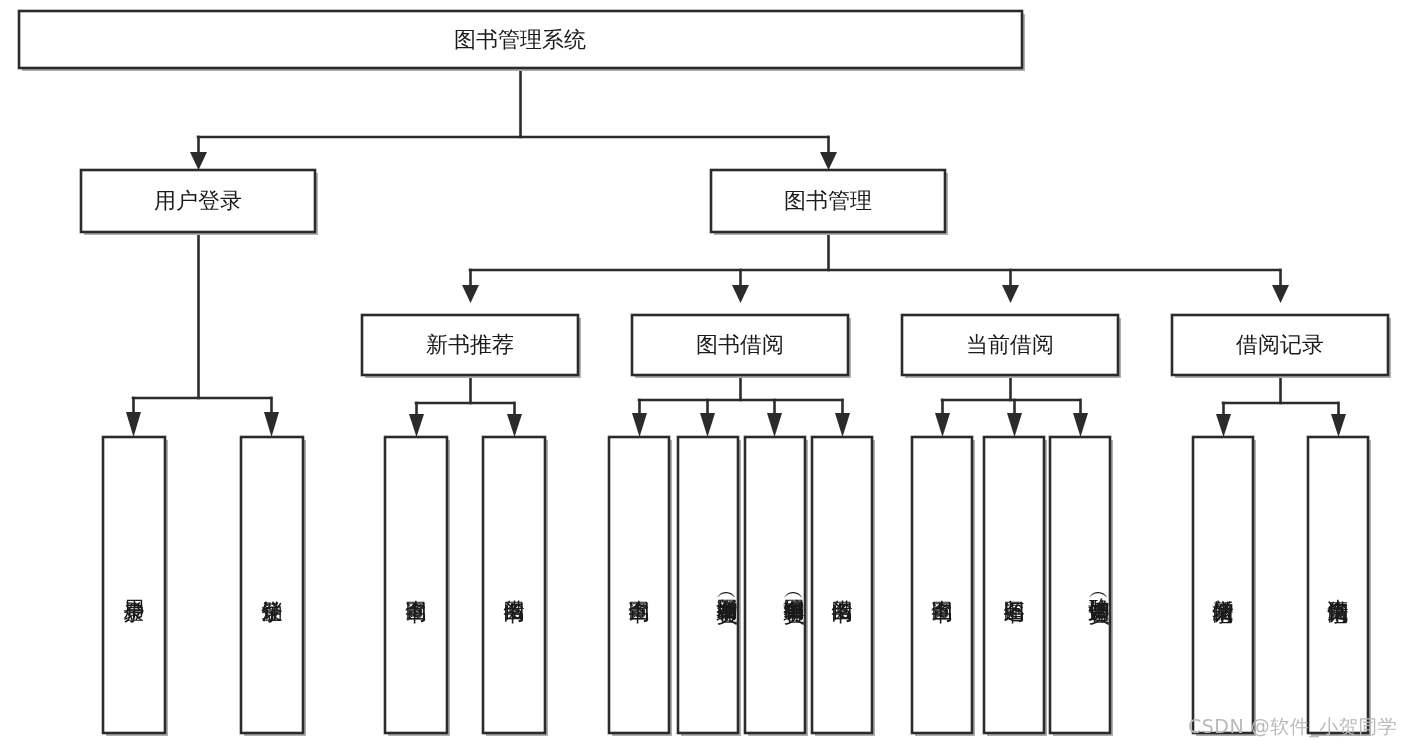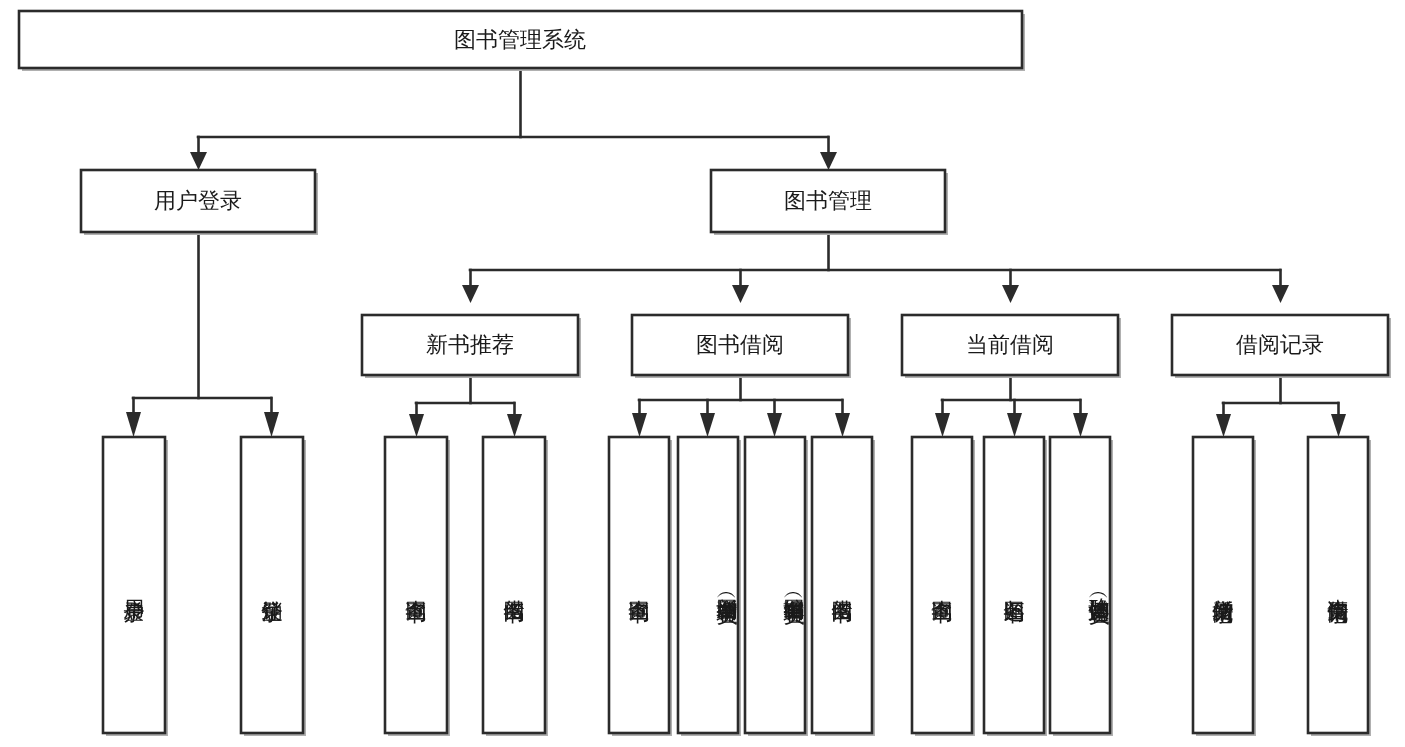--- a/index.html
+++ b/index.html
@@ -266,14 +266,15 @@
   <div class="leaf-label" style="left:609px; top:437px; width:60px; height:296px;">查询图书</div>
   <div class="leaf-label" style="left:678px; top:437px; width:60px; height:296px; align-items:flex-start;">新增图书（管理员）</div>
   <div class="leaf-label" style="left:745px; top:437px; width:60px; height:296px; align-items:flex-start;">编辑图书（管理员）</div>
   <div class="leaf-label" style="left:812px; top:437px; width:60px; height:296px;">借阅图书</div>
   <div class="leaf-label" style="left:912px; top:437px; width:60px; height:296px;">查询图书</div>
   <div class="leaf-label" style="left:984px; top:437px; width:60px; height:296px;">归还图书</div>
   <div class="leaf-label" style="left:1050px; top:437px; width:60px; height:296px; align-items:flex-start;">确认归还（管理员）</div>
   <div class="leaf-label" style="left:1193px; top:437px; width:60px; height:296px;">新增借阅记录</div>
   <div class="leaf-label" style="left:1308px; top:437px; width:60px; height:296px;">查询借阅记录</div>
 
+  <div class="watermark" style="left:1188px; top:714px;">CSDN @软件_小贺同学</div>
 
 </div>
 
 </body></html>

